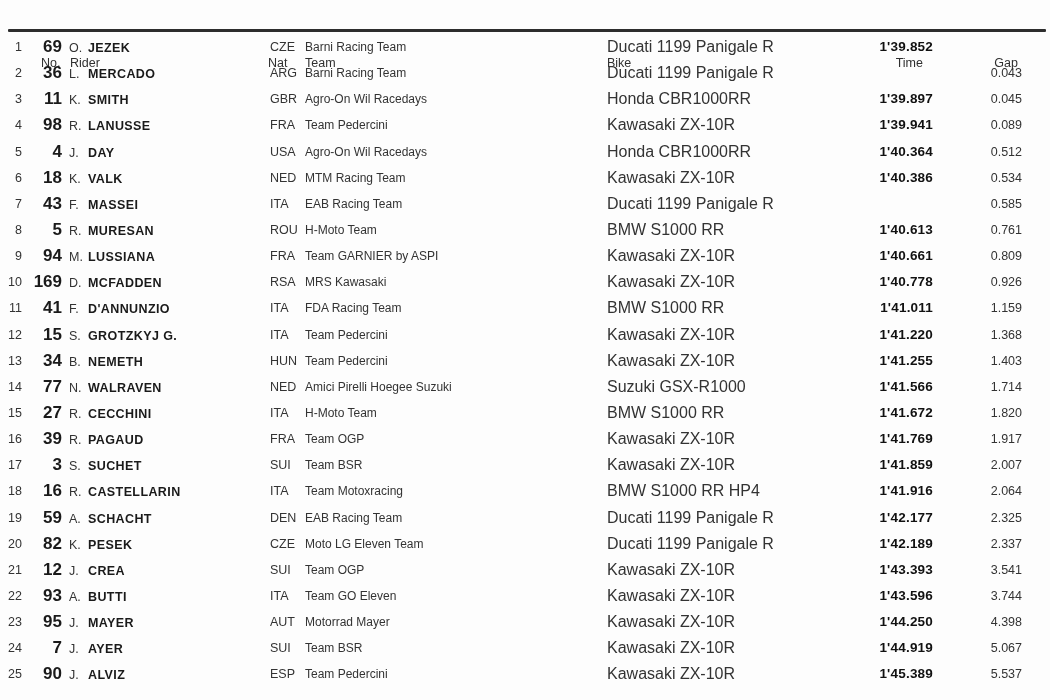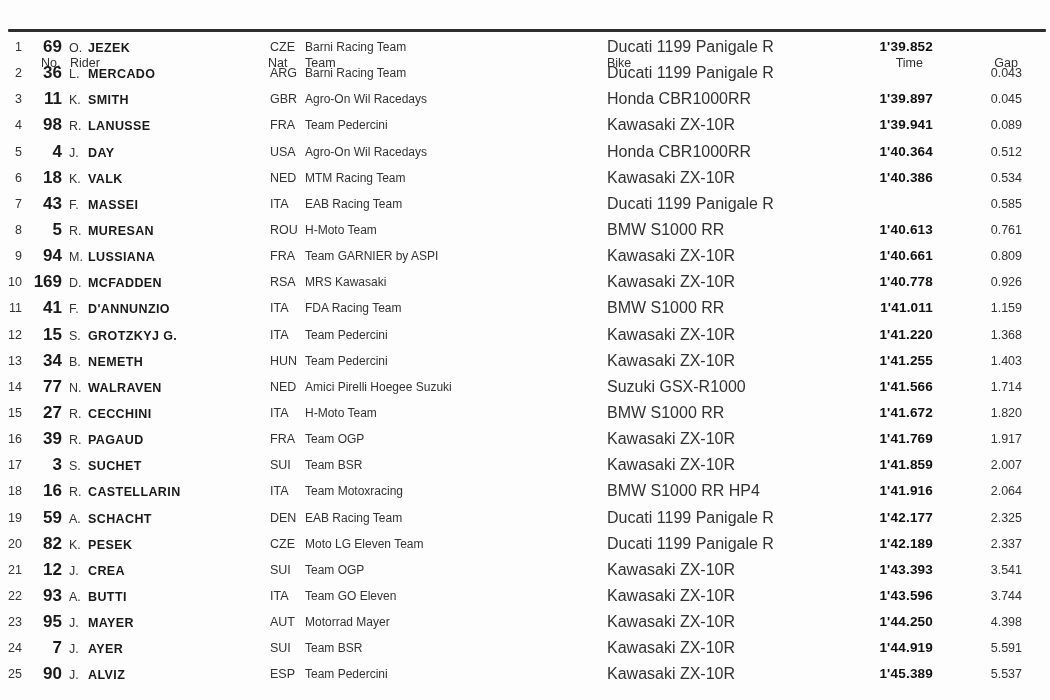--- a/index.html
+++ b/index.html
@@ -368,21 +368,21 @@
   <div class="row">
     <span class="c c-pos">24</span>
     <span class="c c-num">7</span>
     <span class="c c-rider">
       <span class="ini">J.</span><span class="sur">AYER</span>
     </span>
     <span class="c c-nat">SUI</span>
     <span class="c c-team">Team BSR</span>
     <span class="c c-bike">Kawasaki ZX-10R</span>
     <span class="c c-time">1'44.919</span>
-    <span class="c c-gap">5.591</span>
+    <span class="c c-gap">5.067</span>
   </div>
 
   <div class="row">
     <span class="c c-pos">25</span>
     <span class="c c-num">90</span>
     <span class="c c-rider">
       <span class="ini">J.</span><span class="sur">ALVIZ</span>
     </span>
     <span class="c c-nat">ESP</span>
     <span class="c c-team">Team Pedercini</span>

